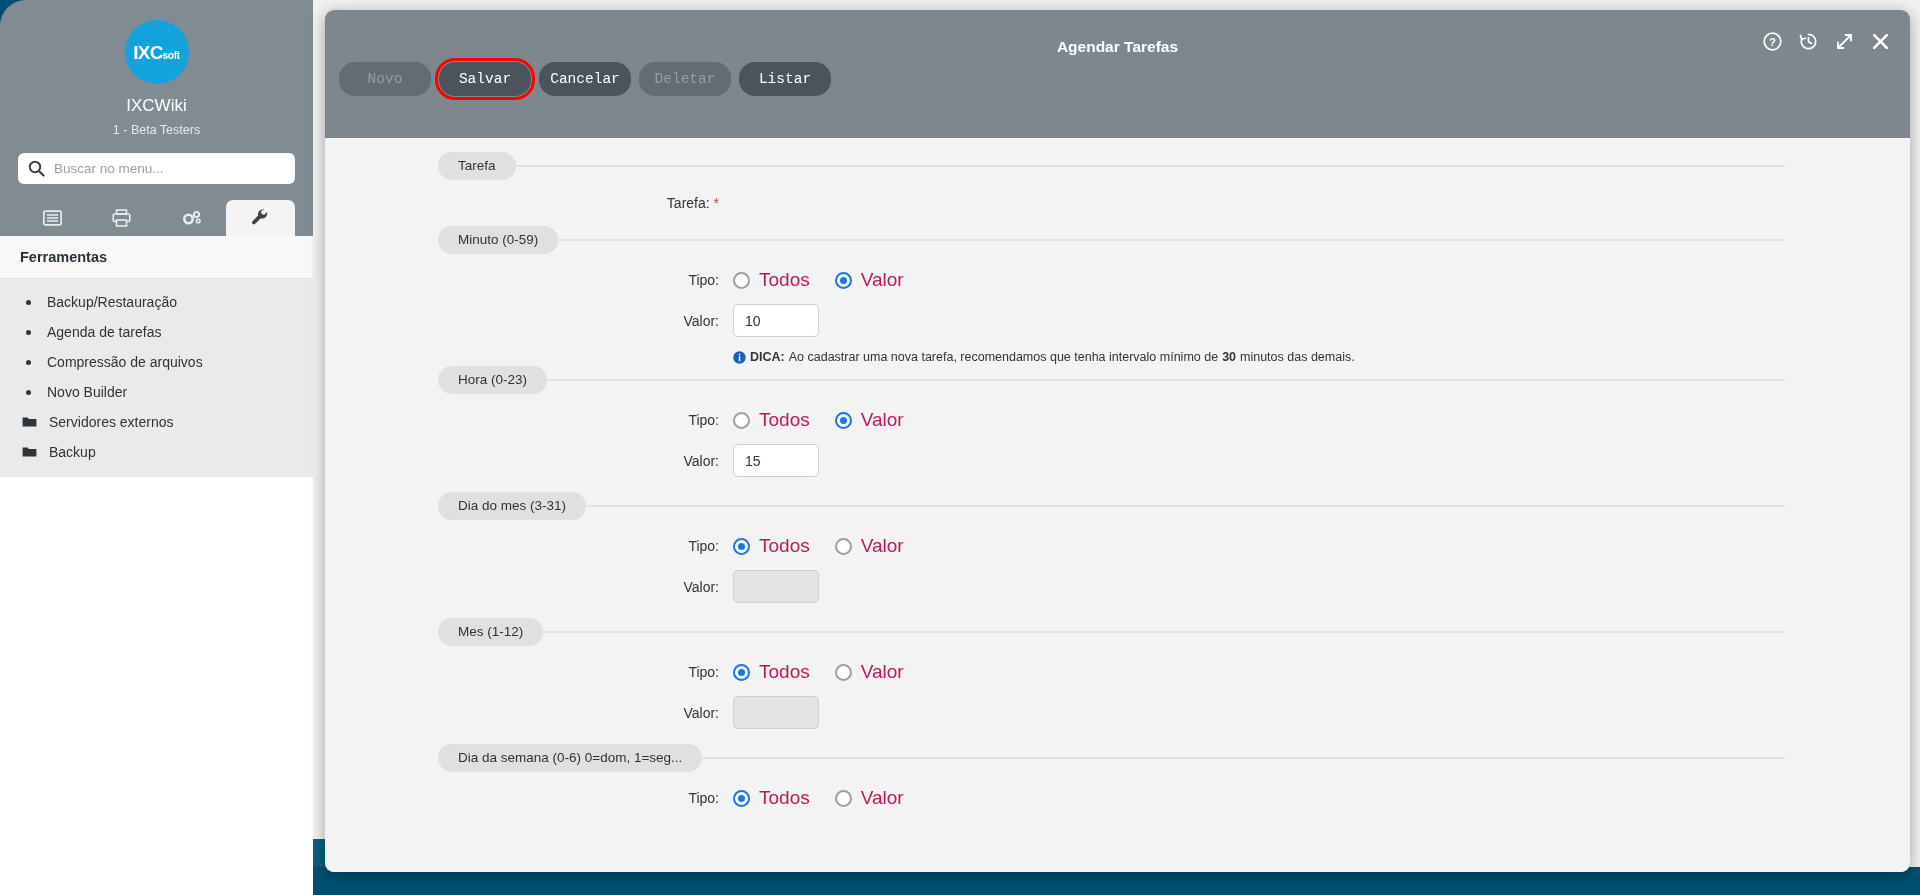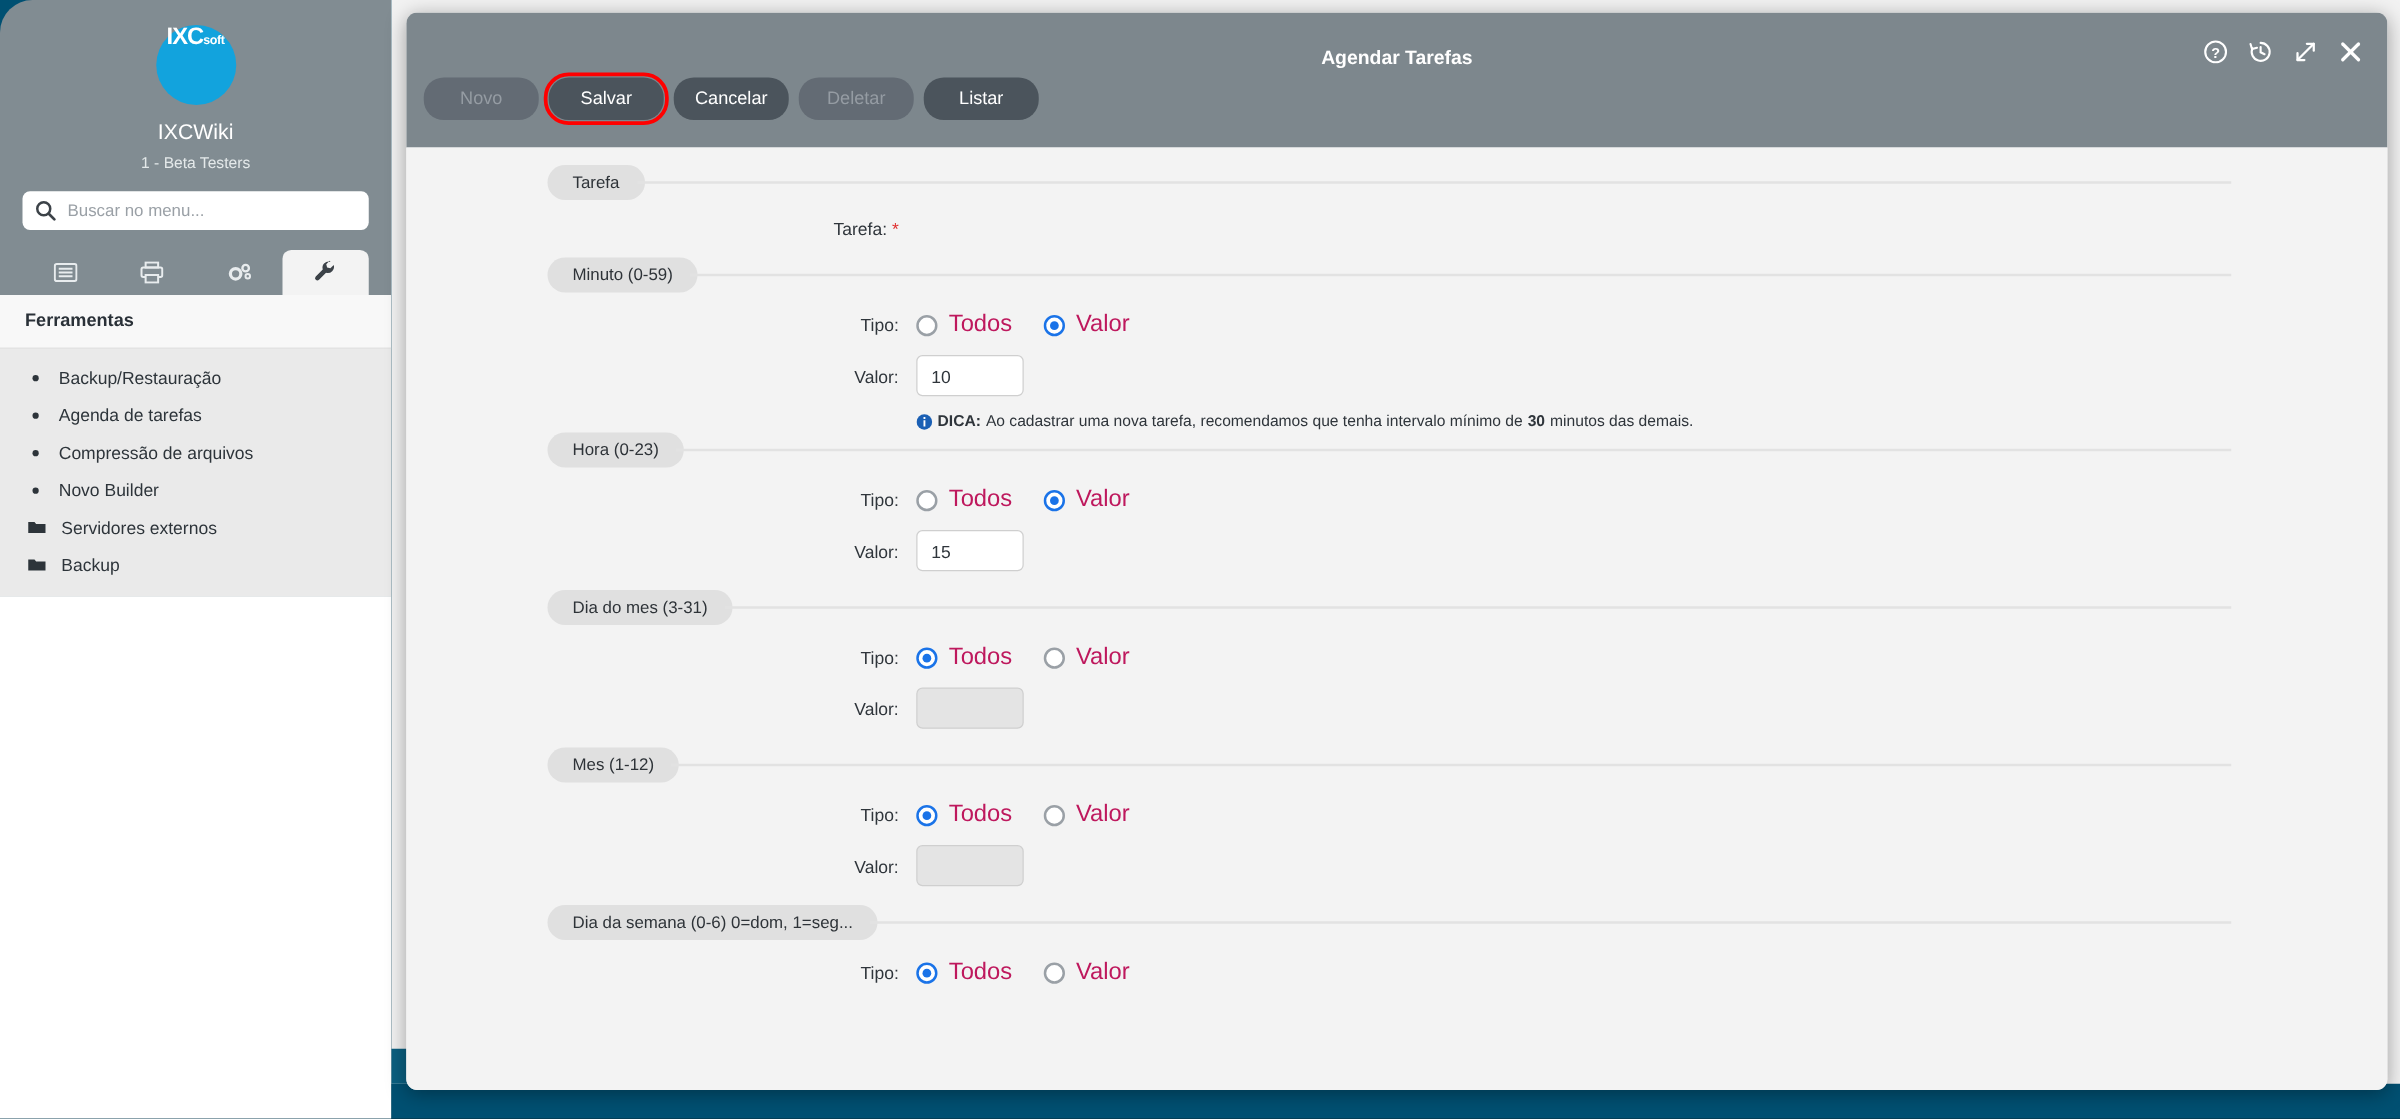--- a/index.html
+++ b/index.html
@@ -75,21 +75,21 @@
     z-index: 5;
   }
   .sidebar-top {
     padding: 16px 18px 0 18px;
     display: flex; flex-direction: column; align-items: center;
   }
   .logo-circle {
     width: 64px; height: 64px;
     border-radius: 50%;
     background: #12a3dd;
-    display: flex; align-items: flex-start; justify-content: center;
+    display: flex; align-items: center; justify-content: center;
     margin-top: 4px;
   }
   .logo-text {
     color: #ffffff;
     font-weight: 700;
     font-size: 19px;
     letter-spacing: -0.8px;
     line-height: 1;
   }
   .logo-text small {
@@ -187,21 +187,21 @@
     width: 1585px; height: 862px;
     background: #f3f3f3;
     border-radius: 9px;
     box-shadow: 0 3px 16px rgba(0,0,0,.35);
     overflow: hidden;
     z-index: 20;
     display: flex; flex-direction: column;
   }
   .modal-header {
     position: relative;
-    height: 108px;
+    height: 128px;
     background: #7d878d;
     flex: 0 0 auto;
   }
   .modal-title {
     position: absolute;
     left: 0; right: 0; top: 28px;
     text-align: center;
     color: #ffffff;
     font-size: 15.5px;
     font-weight: 700;
@@ -220,21 +220,21 @@
     display: flex; align-items: center; gap: 8px;
   }
   .tb-btn {
     height: 34px;
     min-width: 92px;
     padding: 0 0;
     border-radius: 16px;
     border: none;
     background: #4b545c;
     color: #ffffff;
-    font-family: Liberation Sans, sans-serif;
+    font-family: Liberation Mono, monospace;
     font-size: 14.5px;
     cursor: pointer;
     display: flex; align-items: center; justify-content: center;
   }
   .tb-btn.disabled {
     background: #636b74;
     color: #959ca3;
     cursor: default;
   }
   .tb-btn.focused {

